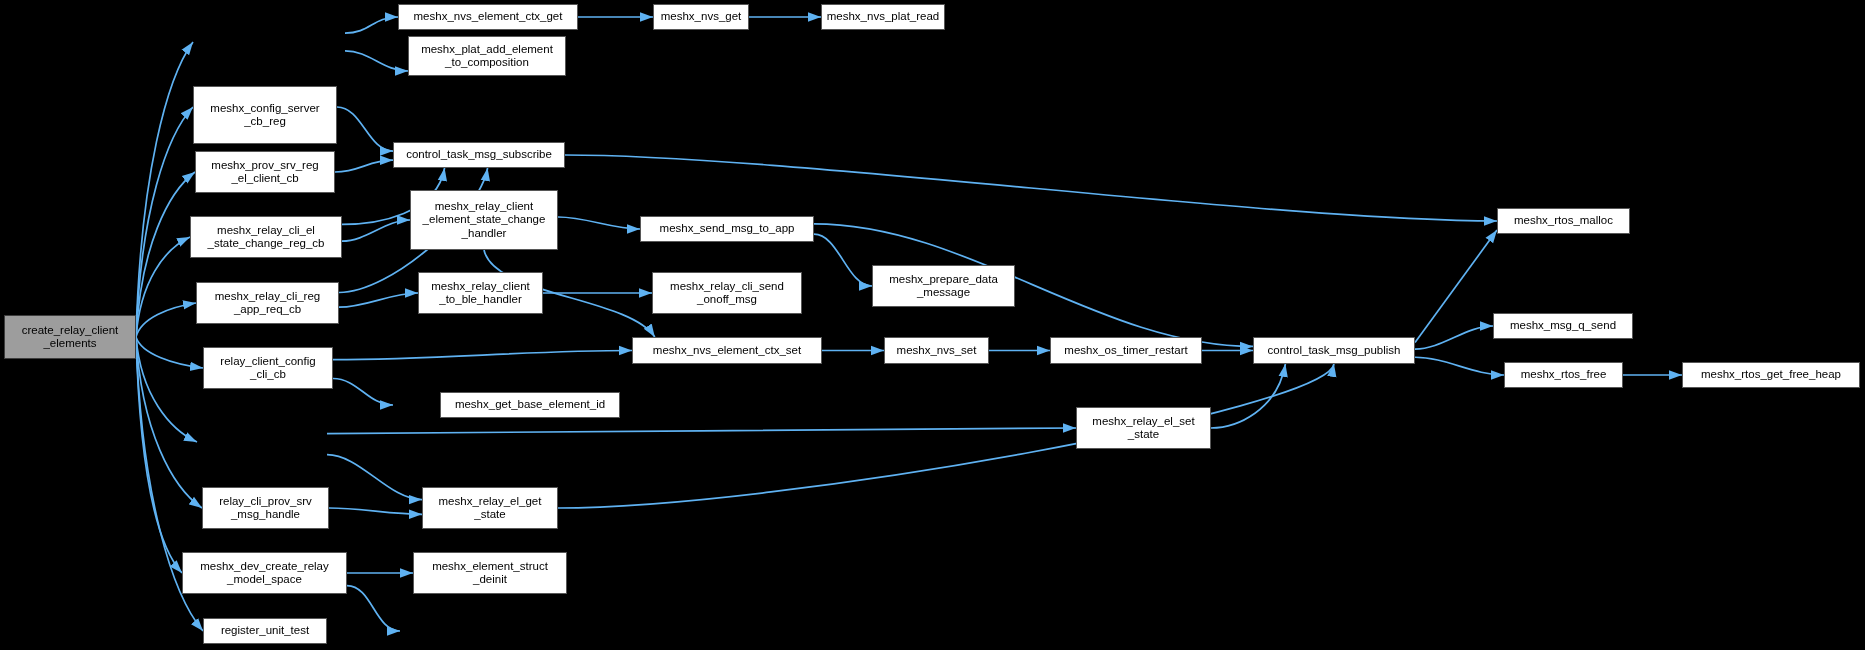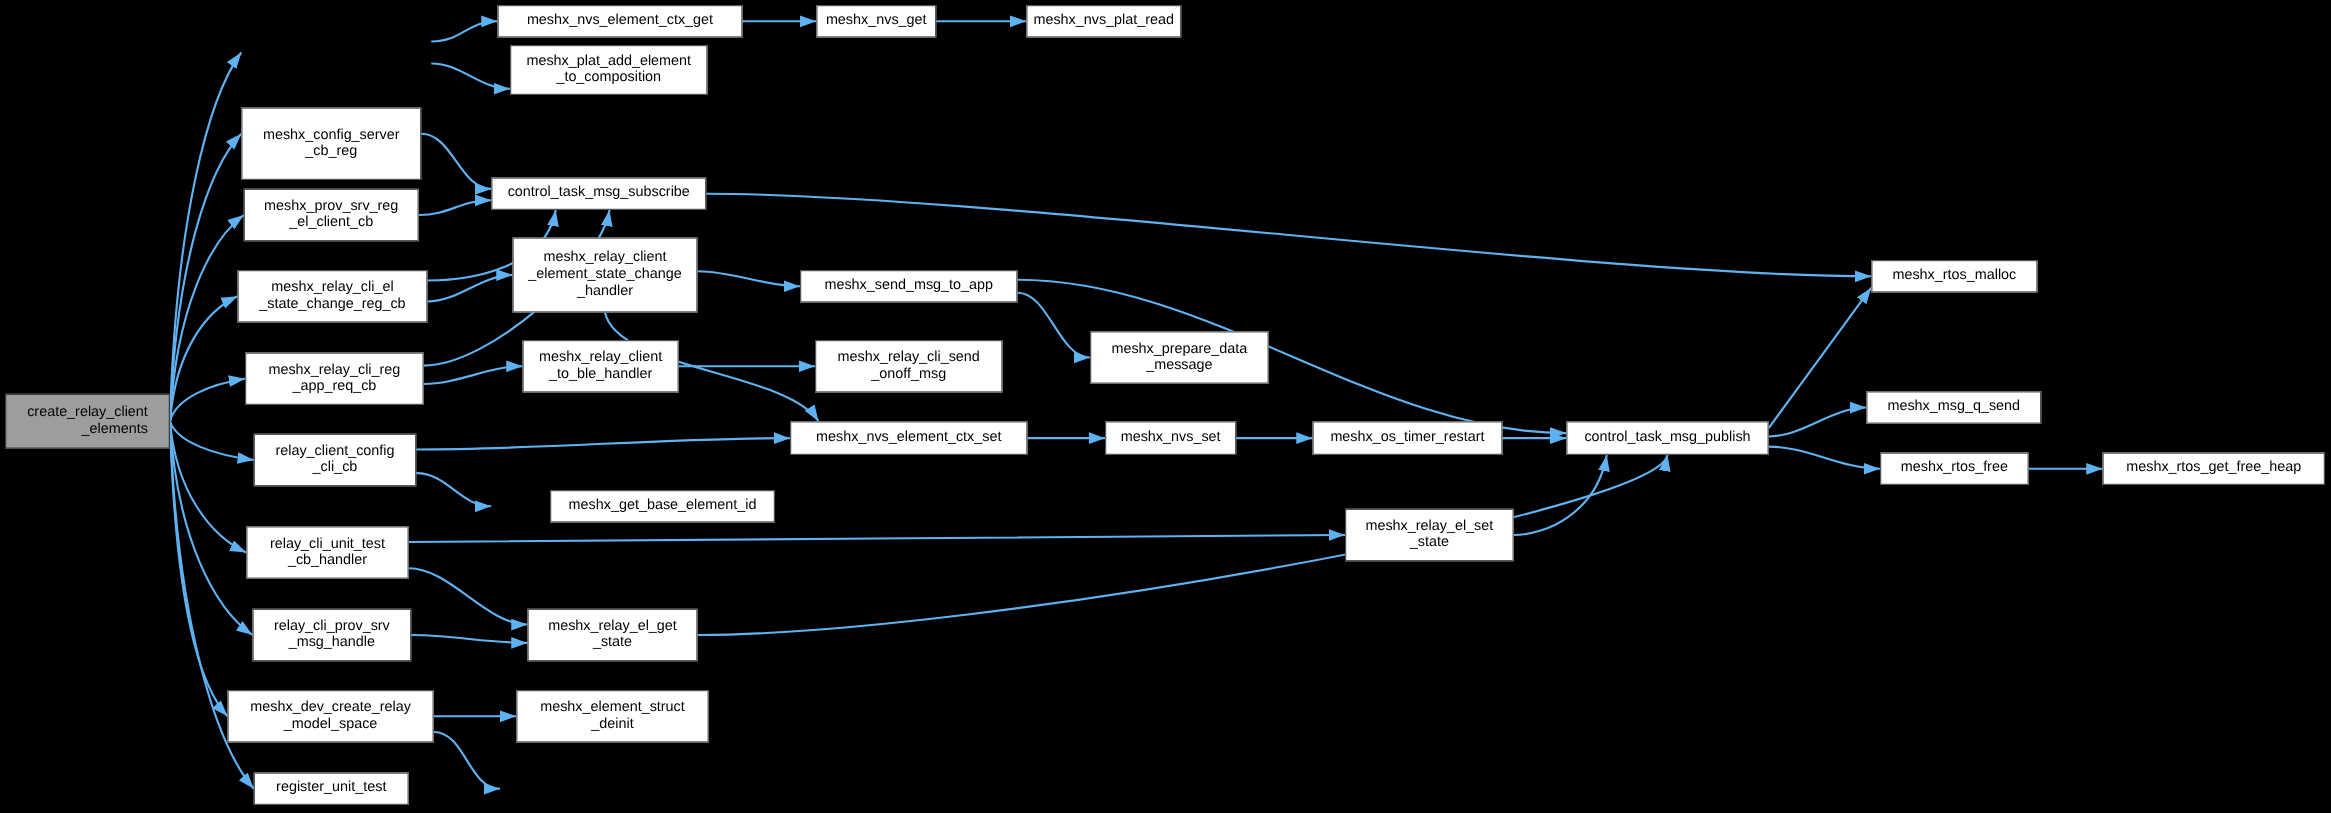--- a/index.html
+++ b/index.html
@@ -69,40 +69,38 @@
       <path d="M329,508 C361.55,508 389.45,514.3 422,514.3" fill="none" stroke="#5fb2f2" stroke-width="1.7" marker-end="url(#arrow)"></path>
       <path d="M1211,428 C1237.04,428 1277.4,410 1285.4,364" fill="none" stroke="#5fb2f2" stroke-width="1.7" marker-end="url(#arrow)"></path>
       <path d="M558,508 C778,508 1326,410 1334,364" fill="none" stroke="#5fb2f2" stroke-width="1.7" marker-end="url(#arrow)"></path>
       <path d="M347,573 L413,573" fill="none" stroke="#5fb2f2" stroke-width="1.7" marker-end="url(#arrow)"></path>
       <path d="M347,585.6 C372,585.6 375,631 400,631" fill="none" stroke="#5fb2f2" stroke-width="1.7" marker-end="url(#arrow)"></path>
       <path d="M1415,342.4 L1497,230.1" fill="none" stroke="#5fb2f2" stroke-width="1.7" marker-end="url(#arrow)"></path>
       <path d="M1415,349.15 C1442.3,349.15 1465.7,326 1493,326" fill="none" stroke="#5fb2f2" stroke-width="1.7" marker-end="url(#arrow)"></path>
       <path d="M1415,357.25 C1446.15,357.25 1472.85,375 1504,375" fill="none" stroke="#5fb2f2" stroke-width="1.7" marker-end="url(#arrow)"></path>
       <path d="M1623,375 L1682,375" fill="none" stroke="#5fb2f2" stroke-width="1.7" marker-end="url(#arrow)"></path>
     </svg>
-    <div class="node root" style="left: 4px; top: 315px; width: 132px; height: 44px; text-align: right;">create_relay_client
+    <div class="node root" style="left: 4px; top: 315px; width: 132px; height: 44px;">create_relay_client
 _elements</div>
     <div class="node" style="left: 193px; top: 86px; width: 144px; height: 58px;">meshx_config_server
 _cb_reg</div>
     <div class="node" style="left: 195px; top: 151px; width: 140px; height: 42px;">meshx_prov_srv_reg
 _el_client_cb</div>
     <div class="node" style="left: 190px; top: 216px; width: 152px; height: 42px;">meshx_relay_cli_el
 _state_change_reg_cb</div>
     <div class="node" style="left: 196px; top: 282px; width: 143px; height: 42px;">meshx_relay_cli_reg
 _app_req_cb</div>
     <div class="node" style="left: 203px; top: 347px; width: 130px; height: 42px;">relay_client_config
 _cli_cb</div>
-    <div class="node" style="left: 197px; top: 421px; width: 130px; height: 42px;">relay_cli_unit_test
-_cb_handler</div>
     <div class="node" style="left: 202px; top: 487px; width: 127px; height: 42px;">relay_cli_prov_srv
 _msg_handle</div>
     <div class="node" style="left: 182px; top: 552px; width: 165px; height: 42px;">meshx_dev_create_relay
 _model_space</div>
     <div class="node" style="left: 203px; top: 618px; width: 124px; height: 26px;">register_unit_test</div>
-    <div class="node" style="left: 398px; top: 4px; width: 196px; height: 26px;">meshx_nvs_element_ctx_get</div>
+    <div class="node" style="left: 398px; top: 4px; width: 180px; height: 26px;">meshx_nvs_element_ctx_get</div>
     <div class="node" style="left: 408px; top: 36px; width: 158px; height: 40px;">meshx_plat_add_element
 _to_composition</div>
     <div class="node" style="left: 393px; top: 142px; width: 172px; height: 26px;">control_task_msg_subscribe</div>
     <div class="node" style="left: 410px; top: 190px; width: 148px; height: 60px;">meshx_relay_client
 _element_state_change
 _handler</div>
     <div class="node" style="left: 418px; top: 272px; width: 125px; height: 42px;">meshx_relay_client
 _to_ble_handler</div>
     <div class="node" style="left: 393px; top: 392px; width: 180px; height: 26px; margin-left: 47px;">meshx_get_base_element_id</div>
     <div class="node" style="left: 422px; top: 487px; width: 136px; height: 42px;">meshx_relay_el_get

